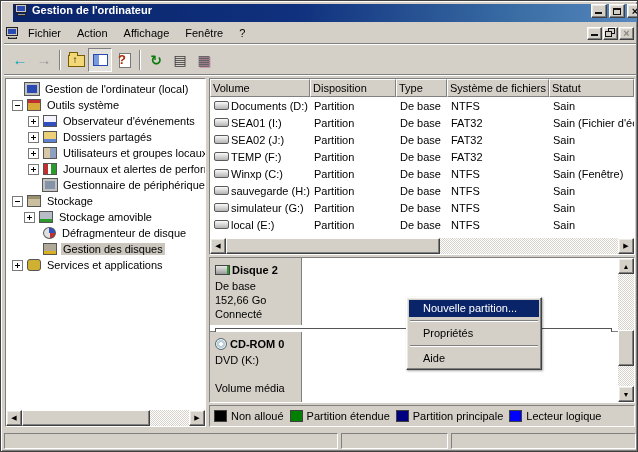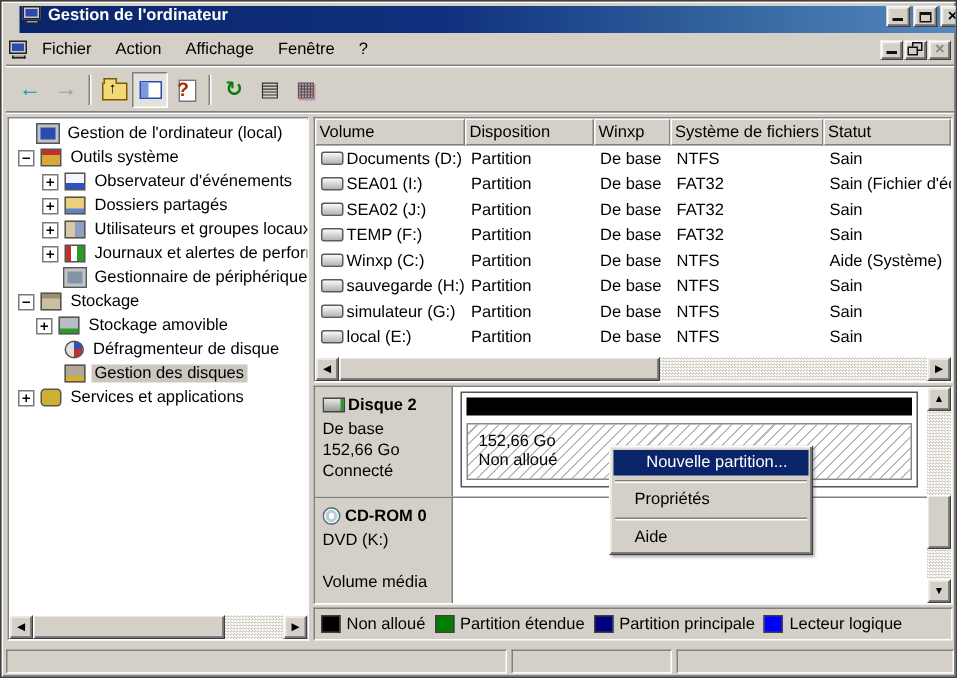--- a/index.html
+++ b/index.html
@@ -143,21 +143,21 @@
   .ic-disk { width:15px; height:10px; flex:none; margin-right:2px; background:linear-gradient(#e8e8e8,#9a9a9a); border:1px solid #444; box-shadow: inset -2px 0 0 #2a9a2a; }
   .ic-cd { width:12px; height:12px; flex:none; margin-right:3px; border-radius:50%; background:radial-gradient(circle at 50% 50%, #fff 0 2px, #bcd 2px 4px, #dfe 4px 5px, #aab 5px 6px); border:1px solid #667; }
   .disk-graphic-area { flex:1; padding:3px 6px 4px 5px; }
   .disk-graphic { border:1px solid #555; background:#fff; padding:3px; height:64px; }
   .band-unalloc { height:12px; background:#000; margin-bottom:5px; }
   .hatch-box { height:38px; border:1px solid #888;
     background: repeating-linear-gradient(135deg, #fff 0 4px, #bbb 4px 5px);
     display:flex; flex-direction:column; justify-content:center; padding-left:7px; }
   .hatch-box div { line-height:13px; }
   .row-cdrom .disk-graphic-area { background:#fff; }
-  .row-disk2 { height:74px; }
+  .row-disk2 { height:74px;flex-direction:column; }
   .row-cdrom { height:71px; border-bottom:none; }
 
   
   #legend {
     position:absolute; left:208px; top:404px; width:426px; height:22px;
     border:1px solid; border-color:#808080 #fff #fff #808080; background:#d4d0c8;
     display:flex; align-items:center; padding:0 4px; gap:6px; white-space:nowrap; overflow:hidden;
   }
   .lg-item { display:flex; align-items:center; gap:4px; }
   .lg-sw { width:13px; height:12px; border:1px solid #404040; flex:none; }
@@ -168,21 +168,21 @@
   .st1 { width:334px; } .st2 { width:107px; } .st3 { flex:1; }
 
   
   #context-menu {
     position:absolute; left:405px; top:296px; width:136px; z-index:50;
     background:#d4d0c8; border:1px solid; border-color:#fff #404040 #404040 #fff;
     box-shadow: inset -1px -1px 0 #808080, inset 1px 1px 0 #ece9e2, 1px 1px 2px rgba(0,0,0,.35);
     padding:2px;
   }
   .cm-item { height:17px; line-height:17px; padding:0 14px; white-space:nowrap; }
-  .cm-item.selected { background:#0a246a; color:#fff;text-align:right; }
+  .cm-item.selected { background:#0a246a; color:#fff; }
   .cm-sep { margin:3px 1px; border-top:1px solid #808080; border-bottom:1px solid #fff; height:0; }
 </style>
 </head>
 <body>
 
 <div id="window">
 
   <div id="titlebar">
     <span class="app-icon">
         <span class="mon"></span>
@@ -325,21 +325,21 @@
       <span class="thumb" style="width:128px"></span>
       <span class="rest sb-track"></span>
       <span class="sb-btn">▶</span>
     </div>
   </div>
 
   <div id="volume-pane">
     <div id="vol-header">
       <span class="vh-cell cw0">Volume</span>
       <span class="vh-cell cw1">Disposition</span>
-      <span class="vh-cell cw2">Winxp</span>
+      <span class="vh-cell cw2">Type</span>
       <span class="vh-cell cw3">Système de fichiers</span>
       <span class="vh-cell cw4">Statut</span>
     </div>
 
     <div class="vol-row">
       <span class="v-cell cw0">
           <span class="vol-ic"></span>
           <span>Documents (D:)</span>
         </span>
       <span class="v-cell cw1">Partition</span>
@@ -378,21 +378,21 @@
       <span class="v-cell cw4">Sain</span>
     </div>
     <div class="vol-row">
       <span class="v-cell cw0">
           <span class="vol-ic"></span>
           <span>Winxp (C:)</span>
         </span>
       <span class="v-cell cw1">Partition</span>
       <span class="v-cell cw2">De base</span>
       <span class="v-cell cw3">NTFS</span>
-      <span class="v-cell cw4">Aide (Système)</span>
+      <span class="v-cell cw4">Sain (Fenêtre)</span>
     </div>
     <div class="vol-row">
       <span class="v-cell cw0">
           <span class="vol-ic"></span>
           <span>sauvegarde (H:)</span>
         </span>
       <span class="v-cell cw1">Partition</span>
       <span class="v-cell cw2">De base</span>
       <span class="v-cell cw3">NTFS</span>
       <span class="v-cell cw4">Sain</span>

